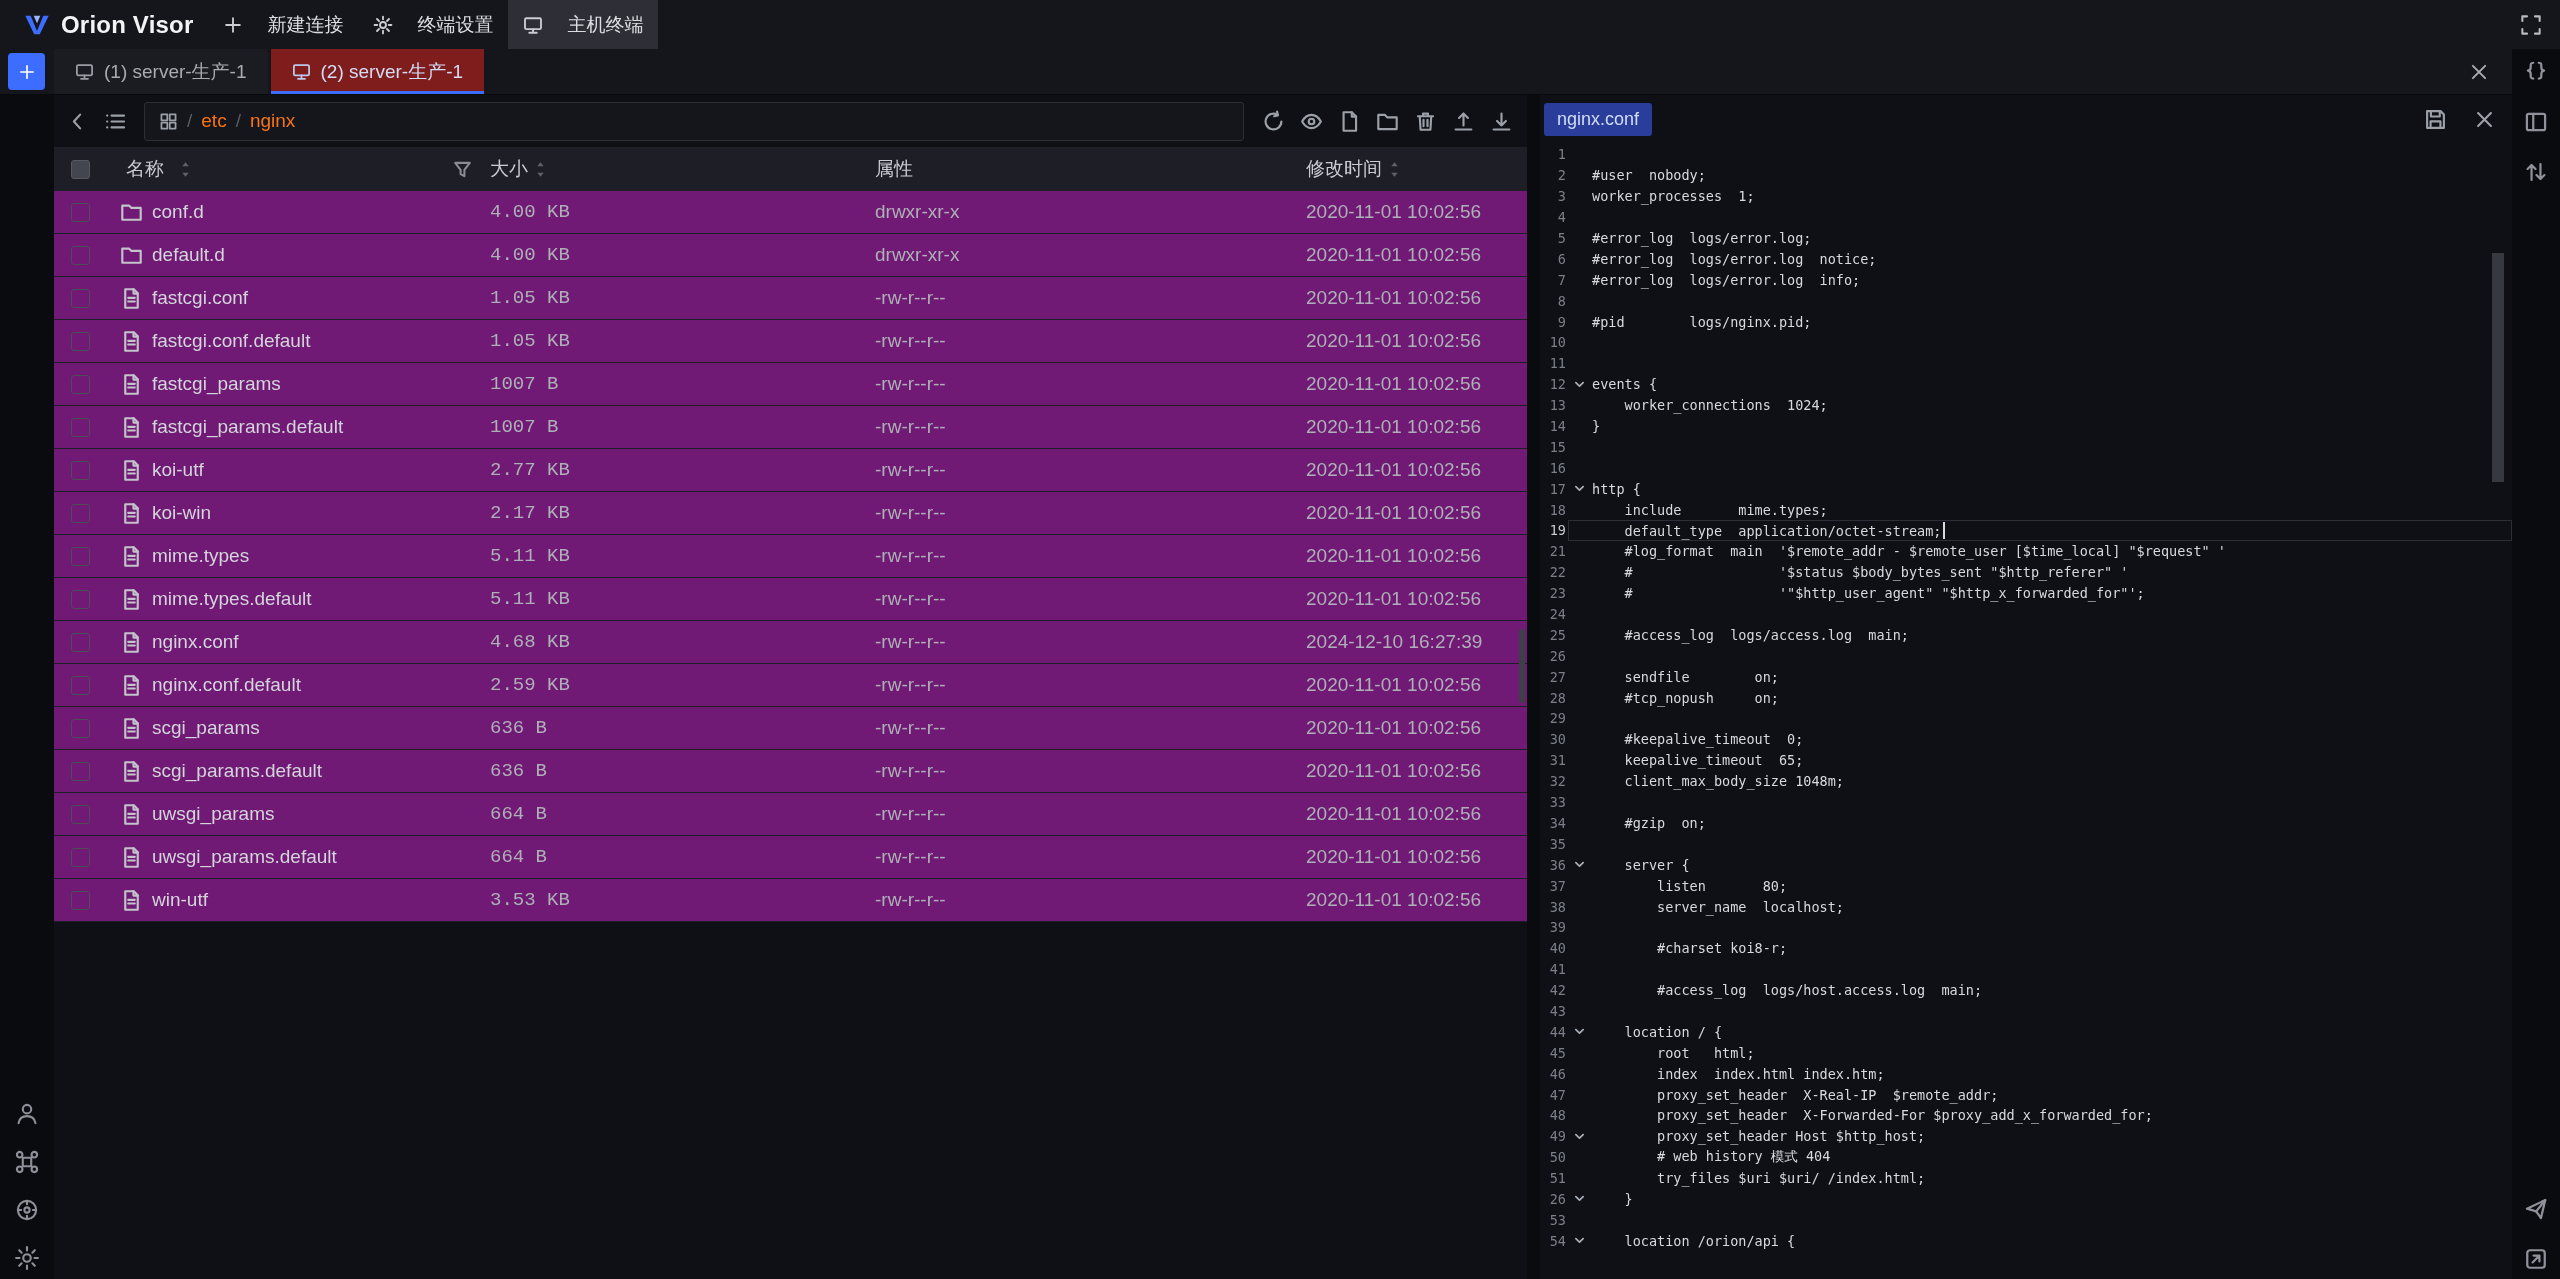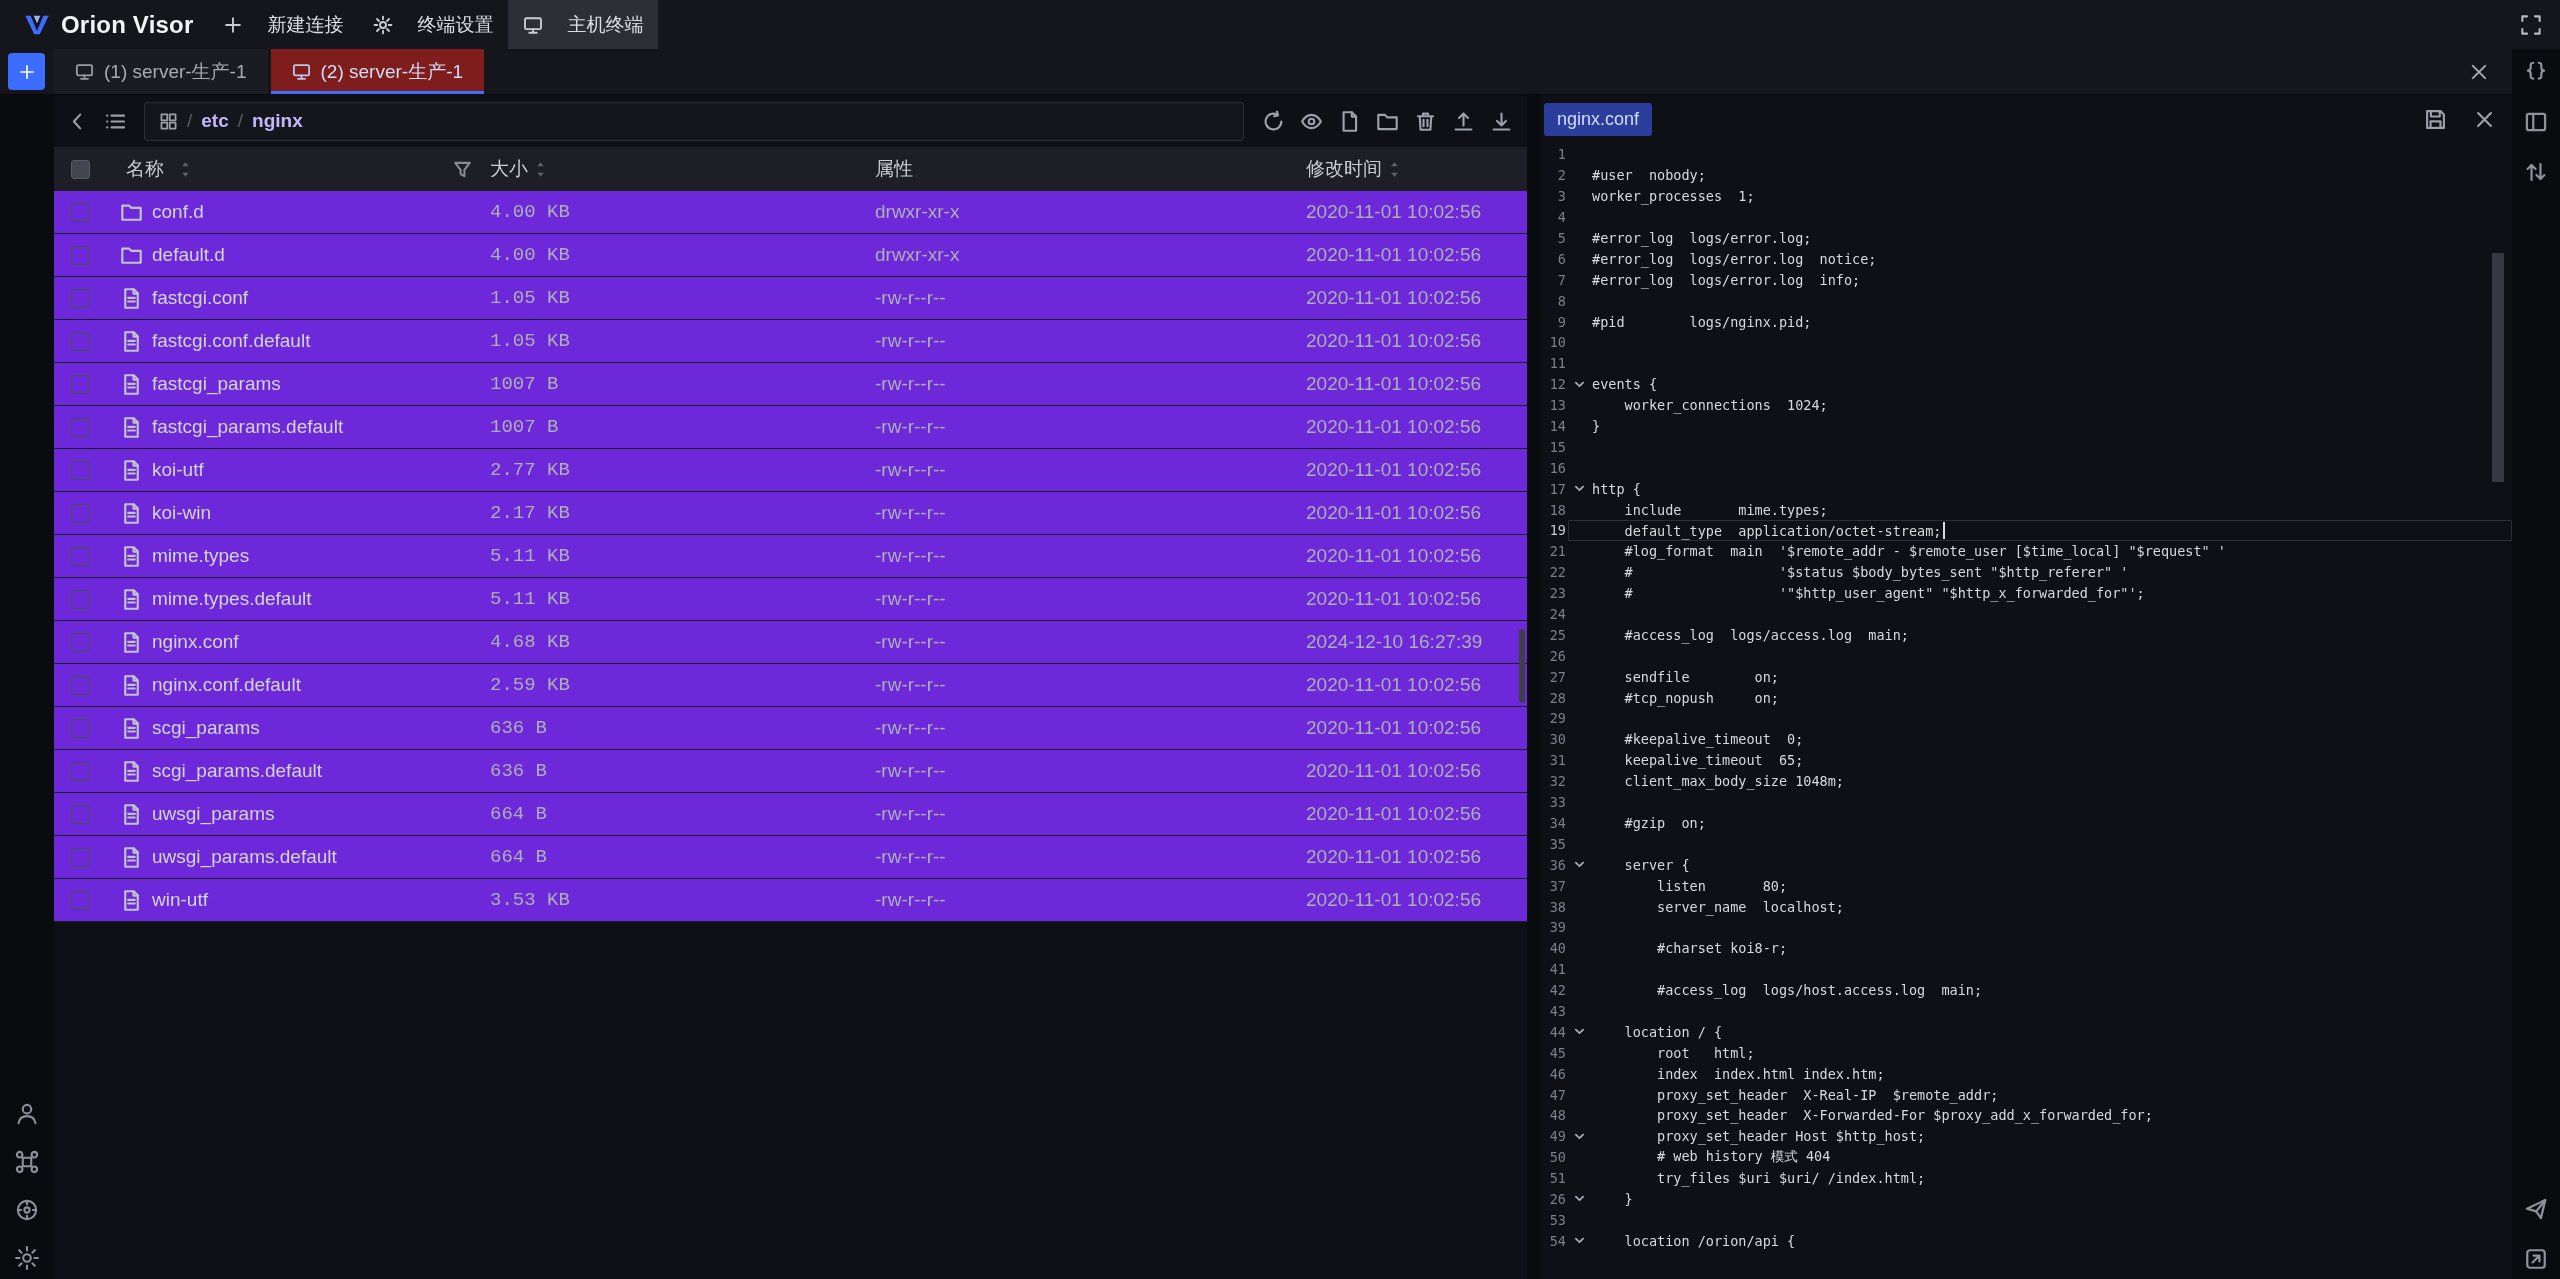--- a/index.html
+++ b/index.html
@@ -48,36 +48,36 @@
   
   .file-panel{width:1473px;background:#0f1015;display:flex;flex-direction:column;position:relative;}
   .ftoolbar{height:52px;display:flex;align-items:center;padding:0 8px 0 5px;gap:4px;}
   .toolbar-left,.toolbar-right{display:flex;gap:2px;}
   .tbtn{width:36px;height:36px;color:#9ca0a8;border-radius:3px;}
   .tbtn svg{width:23px;height:23px;}
   .pathbox{flex:1;height:39px;margin:0 7px;border:1px solid #2c2e36;border-radius:3px;background:#15161c;display:flex;align-items:center;gap:9px;padding:0 14px;font-size:19px;color:#b7b9c0;}
   .pathbox .ic{width:19px;height:19px;color:#9ca0a8;}
   .bc{display:flex;align-items:center;gap:9px;}
   .bc-sep{color:#595c64;}
-  .bc-seg{color:#c4b5fd;cursor:pointer;font-weight:bold;}
+  .bc-seg{color:#f97316;cursor:pointer;}
 
   .table-head{height:44px;background:#1e1f26;display:flex;align-items:center;font-size:19px;color:#caccd2;}
   .cell{display:flex;align-items:center;min-width:0;}
   .c-check{width:52px;justify-content:center;}
   .c-name{width:384px;padding-left:20px;gap:9px;}
   .c-size{width:385px;font-family:Liberation Mono, monospace;}
   .c-attr{width:431px;}
   .c-time{flex:1;}
   .sort-ic{width:11px;height:19px;color:#5f626b;margin-left:7px;}
   .filter-ic{width:19px;height:19px;color:#8a8d95;margin-left:auto;margin-right:18px;}
   .cb{width:19px;height:19px;border:1.5px solid #4b4e57;border-radius:3px;background:transparent;display:inline-block;}
   .cb.head{background:#43464f;border-color:#565962;}
 
   .fbody{flex:1;overflow:hidden;}
-  .frow{height:43px;display:flex;align-items:center;background:#6d28d9;border-bottom:1px solid #1d1e25;font-size:19px;color:#aeb0b7;cursor:pointer;}
+  .frow{height:43px;display:flex;align-items:center;background:#701a75;border-bottom:1px solid #1d1e25;font-size:19px;color:#aeb0b7;cursor:pointer;}
   .frow .c-name{padding-left:14px;}
   .frow .ic{width:23px;height:23px;color:#c2c4ca;}
   .fname{color:#d3d5da;}
   .fp-scroll{position:absolute;right:2px;top:534px;width:6px;height:74px;border-radius:3px;background:#3e4048;}
 
   
   .editor-panel{flex:1;margin-left:13px;background:#0f1015;display:flex;flex-direction:column;position:relative;min-width:0;}
   .eheader{height:49px;display:flex;align-items:center;padding:0 16px 0 4px;gap:26px;}
   .file-badge{background:#2a3d9b;color:#d2dcfb;font-size:18px;padding:6px 13px;border-radius:3px;cursor:pointer;}
   .eh-spacer{flex:1;}

